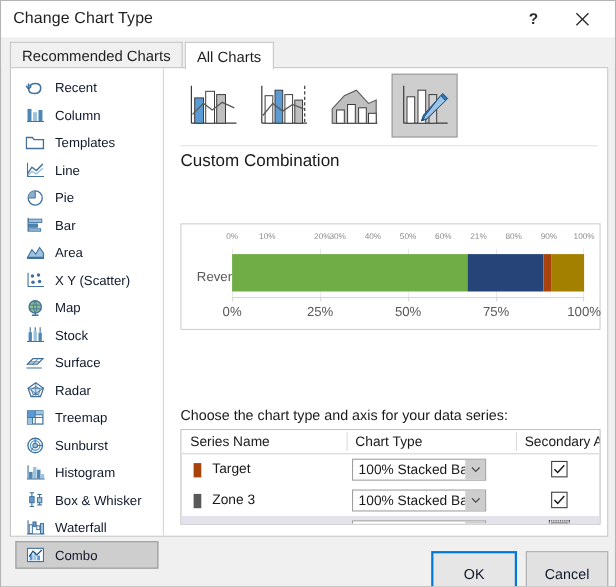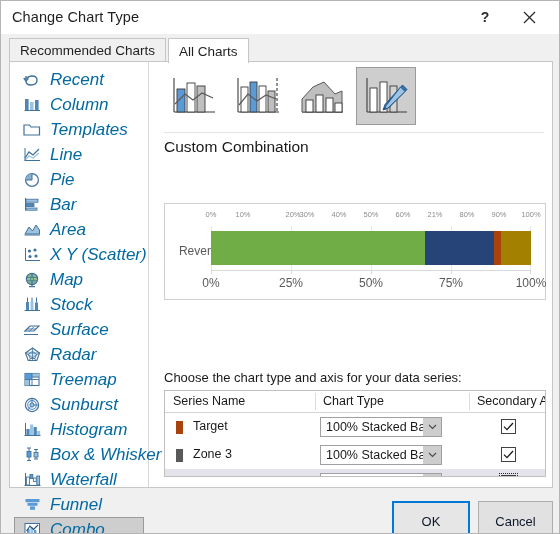--- a/index.html
+++ b/index.html
@@ -120,24 +120,23 @@
     height: 20px;
     margin-left: 6px;
     margin-right: 7px;
     flex: none;
     display: flex;
     align-items: center;
     justify-content: center;
   }
   .side-ico svg { display:block; }
   .side-label {
-    font-size: 17px;
-    color: #0369a1;
+    font-size: 12px;
+    color: #0f172a;
     white-space: nowrap;
-    font-style: italic;
   }
 
   
   .content {
     position: absolute;
     left: 140px;
     top: 0;
     right: 0;
     bottom: 0;
   }
@@ -646,30 +645,20 @@
             <rect x="2.6" y="5" width="2.8" height="8" fill="#ffffff" stroke="#41719c" stroke-width="0.9"></rect>
             <rect x="6" y="2.5" width="2.8" height="4" fill="#5b9bd5" stroke="#41719c" stroke-width="0.9"></rect>
             <rect x="9.4" y="6" width="2.8" height="3.5" fill="#ffffff" stroke="#41719c" stroke-width="0.9"></rect>
             <rect x="12.8" y="4" width="2.8" height="9" fill="#9cc3e0" stroke="#41719c" stroke-width="0.9"></rect>
             <line x1="0.5" y1="13.5" x2="16.5" y2="13.5" stroke="#41719c" stroke-width="1"></line>
           </svg>
         </span>
         <span class="side-label">Waterfall</span>
       </div>
 
-      <div class="side-item">
-        <span class="side-ico">
-          <svg width="17" height="15" viewBox="0 0 17 15">
-            <rect x="1.5" y="2" width="14" height="3.2" fill="#5b9bd5"></rect>
-            <rect x="3.5" y="5.8" width="10" height="3" fill="#5b9bd5"></rect>
-            <rect x="6" y="9.4" width="5" height="3.4" fill="#5b9bd5"></rect>
-          </svg>
-        </span>
-        <span class="side-label">Funnel</span>
-      </div>
 
       <div class="side-item selected">
         <span class="side-ico">
           <svg width="17" height="15" viewBox="0 0 17 15">
             <rect x="1" y="1.5" width="14.5" height="12" fill="#ffffff" stroke="#41719c" stroke-width="1"></rect>
             <rect x="3" y="7" width="2.6" height="5.4" fill="#5b9bd5"></rect>
             <rect x="6.4" y="5" width="2.6" height="7.4" fill="#9cc3e0"></rect>
             <rect x="9.8" y="8" width="2.6" height="4.4" fill="#5b9bd5"></rect>
             <polyline points="2.5,9 6,4 9.5,7.5 14,3" fill="none" stroke="#1f4e79" stroke-width="1.1"></polyline>
           </svg>

